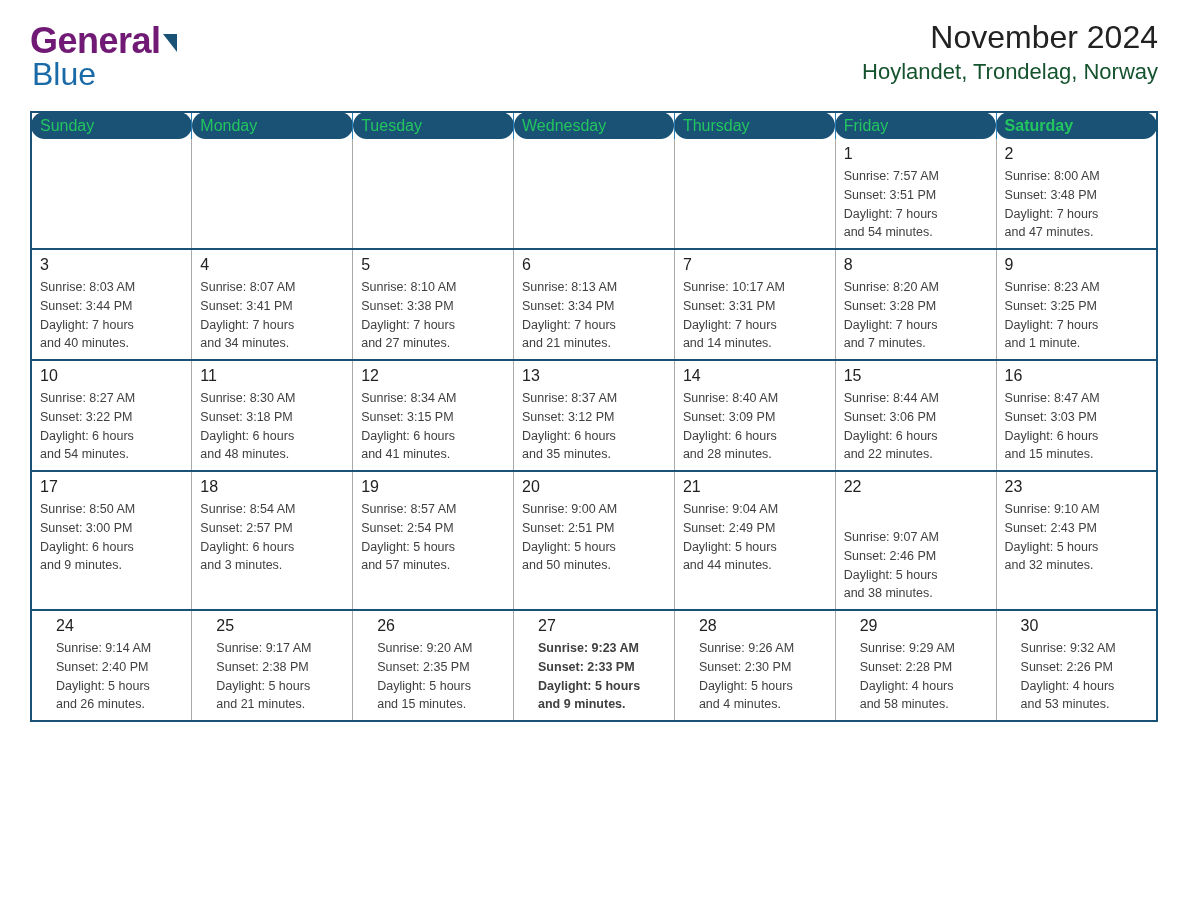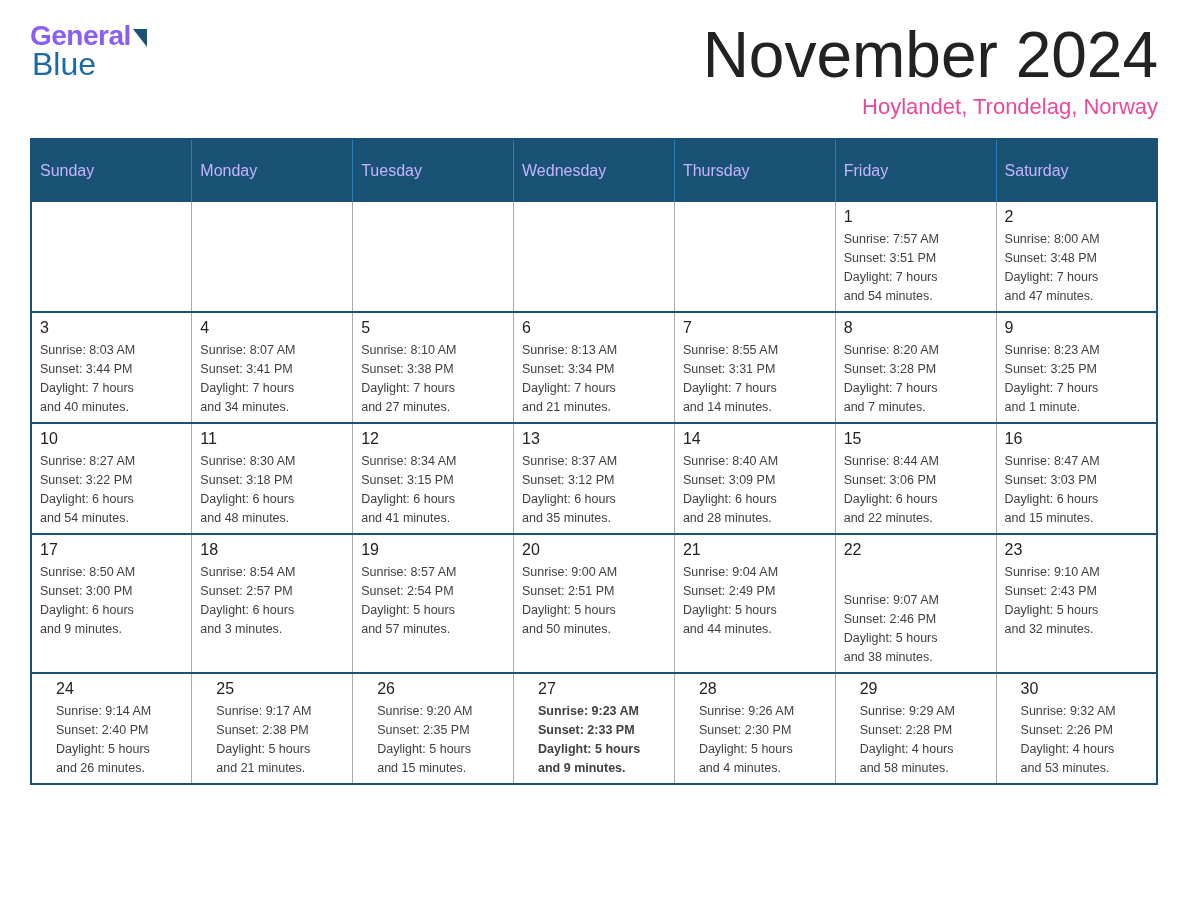--- a/index.html
+++ b/index.html
@@ -19,23 +19,23 @@
     .logo {
       display: flex;
       flex-direction: column;
       align-items: flex-start;
     }
     .logo-top {
       display: flex;
       align-items: center;
     }
     .logo-general {
-      font-size: 28px;
+      font-size: 36px;
       font-weight: bold;
-      color: #8b5cf6;
+      color: #701a75;
       letter-spacing: -0.5px;
     }
     .logo-arrow {
       width: 0;
       height: 0;
       border-left: 14px solid transparent;
       border-right: 0px solid transparent;
       border-top: 18px solid #1a5276;
       margin-left: 2px;
       margin-top: 4px;
@@ -44,46 +44,47 @@
       font-size: 32px;
       font-weight: normal;
       color: #1a6aa8;
       margin-top: -6px;
       margin-left: 2px;
     }
     .title-block {
       text-align: right;
     }
     .month-title {
-      font-size: 64px;
+      font-size: 32px;
       font-weight: normal;
       color: #222;
       line-height: 1.1;
       text-align: right;
     }
     .location {
       font-size: 22px;
-      color: #ec4899;
+      color: #14532d;
       margin-top: 4px;
     }
     .calendar {
       width: 100%;
       border-collapse: collapse;
       border: 2px solid #1a5276;
     }
     .calendar th {
       background-color: #1a5276;
-      color: #c4b5fd;
+      color: #22c55e;
       font-size: 16px;
       font-weight: normal;
-      padding: 22px 8px;
+      padding: 4px 8px;
       text-align: left;
       border-right: 1px solid #2980b9;
-    }
-    .calendar th:last-child { border-right: none; }
+      border-radius: 17px;
+    }
+    .calendar th:last-child { border-right: none; font-weight: bold; }
     .calendar td {
       vertical-align: top;
       padding: 6px 8px;
       font-size: 13px;
       color: #333;
       border-right: 1px solid #aaa;
       border-bottom: 2px solid #1a5276;
       width: 14.28%;
       height: 110px;
       background: #fff;
@@ -181,21 +182,21 @@
         </td>
         <td>
           <span class="day-num">6</span>
           <div class="day-info" style="white-space: pre-line;">Sunrise: 8:13 AM
 Sunset: 3:34 PM
 Daylight: 7 hours
 and 21 minutes.</div>
         </td>
         <td>
           <span class="day-num">7</span>
-          <div class="day-info" style="white-space: pre-line;">Sunrise: 8:55 AM
+          <div class="day-info" style="white-space: pre-line;">Sunrise: 10:17 AM
 Sunset: 3:31 PM
 Daylight: 7 hours
 and 14 minutes.</div>
         </td>
         <td>
           <span class="day-num">8</span>
           <div class="day-info" style="white-space: pre-line;">Sunrise: 8:20 AM
 Sunset: 3:28 PM
 Daylight: 7 hours
 and 7 minutes.</div>

